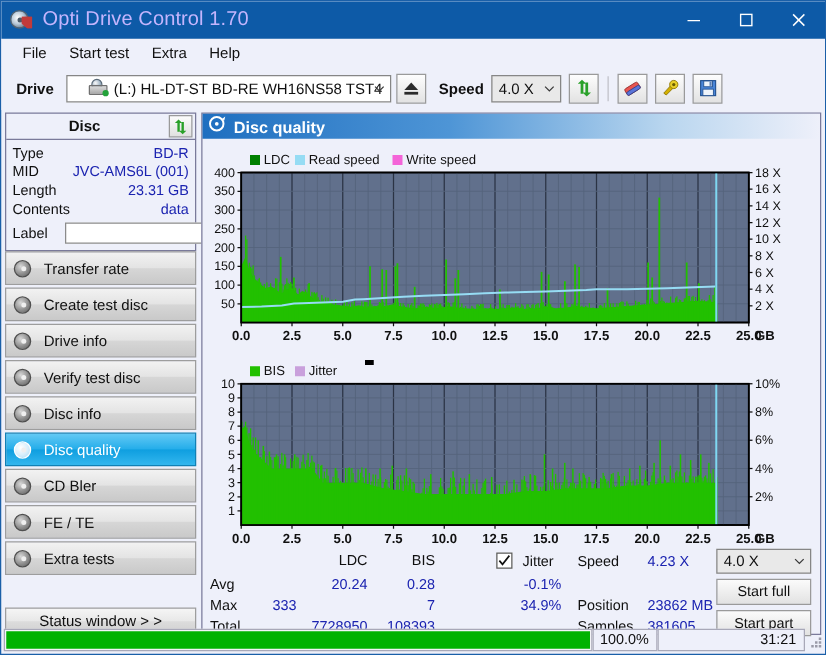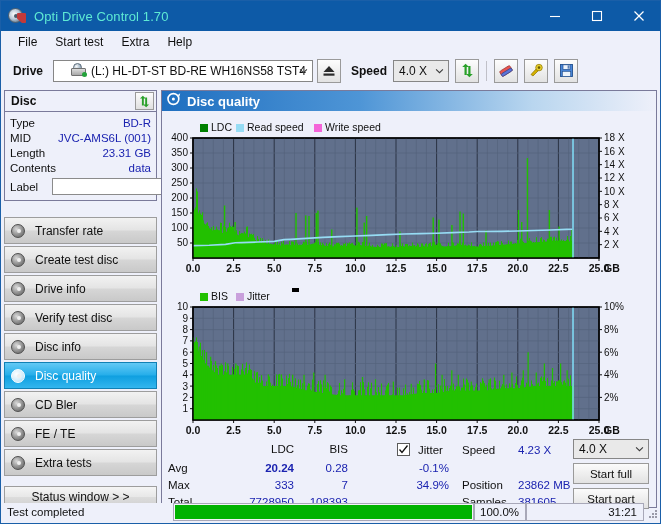--- a/index.html
+++ b/index.html
@@ -43,22 +43,22 @@
     background: #4a5a69;
   }
   .title-icon .mag {
     position: absolute; left: 9px; top: 6px;
     width: 9px; height: 10px;
     background: #c23a3a;
     clip-path: polygon(0 0, 100% 0, 100% 100%, 55% 100%, 0 55%);
     border-radius: 1px;
   }
   .title-text {
-    color: #5eead4;
-    font-size: 13px;
+    color: #c4b5fd;
+    font-size: 16px;
     letter-spacing: 0.1px;
   }
   .win-btns { position: absolute; right: 0; top: 0; display: flex; height: 30px; }
   .win-btn {
     width: 42px; height: 30px;
     display: flex; align-items: center; justify-content: center;
     color: #ffffff;
   }
   .win-btn svg { display: block; }
 
@@ -140,21 +140,21 @@
   .disc-box {
     border: 1px solid #7a7a9a;
     background: #eef0fa;
   }
   .disc-head {
     height: 21px; display: flex; align-items: center;
     border-bottom: 1px solid #7a7a9a;
     padding-left: 6px;
     position: relative;
   }
-  .disc-head .t { font-size: 12px; font-weight: bold; color: #101010; }
+  .disc-head .t { font-size: 12px; font-weight: bold; color: #101010; margin-left: 44px; }
   .disc-head .hbtn {
     position: absolute; right: 2px; top: 1px;
     width: 19px; height: 18px;
     background: linear-gradient(#fcfcfc,#e0e0e0);
     border: 1px solid #9a9a9a;
     display: flex; align-items: center; justify-content: center;
   }
   .disc-rows { padding: 3px 5px 4px 5px; }
   .drow {
     display: flex; justify-content: space-between; align-items: center;
@@ -182,21 +182,21 @@
     background: radial-gradient(circle at 40% 35%, #fdfde8 0%, #e9e58a 45%, #c9c34b 80%, #9f9a32 100%);
     border: 1px solid #8e8a30;
     position: relative;
   }
   .cd-ico::after {
     content: ""; position: absolute; left: 4.5px; top: 4.5px;
     width: 4px; height: 4px; border-radius: 50%; background: #fafaf0;
     border: 1px solid #b5b070;
   }
 
-  .navlist { margin-top: 16px; }
+  .navlist { margin-top: 0; }
   .navbtn {
     height: 27px; margin-bottom: 2px;
     background: linear-gradient(#f2f2f2 0%, #e4e4e4 48%, #d6d6d6 52%, #c9c9c9 100%);
     border: 1px solid #9d9d9d;
     display: flex; align-items: center;
     padding-left: 6px;
     font-size: 12px; color: #101010;
   }
   .navbtn.sel {
     background: linear-gradient(#63c9f5 0%, #26aeea 48%, #0f9fe0 52%, #33b6ee 100%);
@@ -1573,22 +1573,22 @@
       </div>
 
       <div class="stats">
         <div class="cell" style="left:76px; top:6px; width:56px; text-align:right;">LDC</div>
         <div class="cell" style="left:136px; top:6px; width:50px; text-align:right;">BIS</div>
 
         <div class="cell" style="left:6px; top:25px;">Avg</div>
         <div class="cell" style="left:6px; top:42px;">Max</div>
         <div class="cell" style="left:6px; top:59px;">Total</div>
 
-        <div class="cell blue" style="left:56px; top:25px; width:76px; text-align:right;font-weight:bold;">20.24</div>
-        <div class="cell blue" style="left:56px; top:42px; width:76px; text-align:right;">333</div>
+        <div class="cell blue" style="left:56px; top:25px; width:76px; text-align:right;">20.24</div>
+        <div class="cell blue" style="left:56px; top:42px; width:76px; text-align:left;">333</div>
         <div class="cell blue" style="left:56px; top:59px; width:76px; text-align:right;">7728950</div>
 
         <div class="cell blue" style="left:136px; top:25px; width:50px; text-align:right;">0.28</div>
         <div class="cell blue" style="left:136px; top:42px; width:50px; text-align:right;">7</div>
         <div class="cell blue" style="left:136px; top:59px; width:50px; text-align:right;">108393</div>
 
         <div class="cell" style="left:235px; top:5px;">
           <span class="chk">
             <svg width="11" height="11" viewBox="0 0 11 11">
                 <polyline points="1.5,5.5 4,8.5 9.5,1.5" fill="none" stroke="#101010" stroke-width="1.3"></polyline>
@@ -1616,21 +1616,20 @@
             </span>
           </div>
         </div>
         <div class="cell btn-std" style="left:411px; top:26px; width:76px; height:21px;">Start full</div>
         <div class="cell btn-std" style="left:411px; top:51px; width:76px; height:21px;">Start part</div>
       </div>
     </div>
   </div>
 
   <div class="statusbar">
-    <div class="sb-cell sb-text">Test completed</div>
     <div class="progress-outer">
       <div class="progress-fill" id="pfill" style="width: calc(100% - 2px);"></div>
     </div>
     <div class="sb-cell pct">100.0%</div>
     <div class="sb-cell time">31:21</div>
     <div class="grip">
       <i style="right:1px;bottom:1px"></i>
         <i style="right:4px;bottom:1px"></i>
         <i style="right:7px;bottom:1px"></i>
       <i style="right:1px;bottom:4px"></i>

